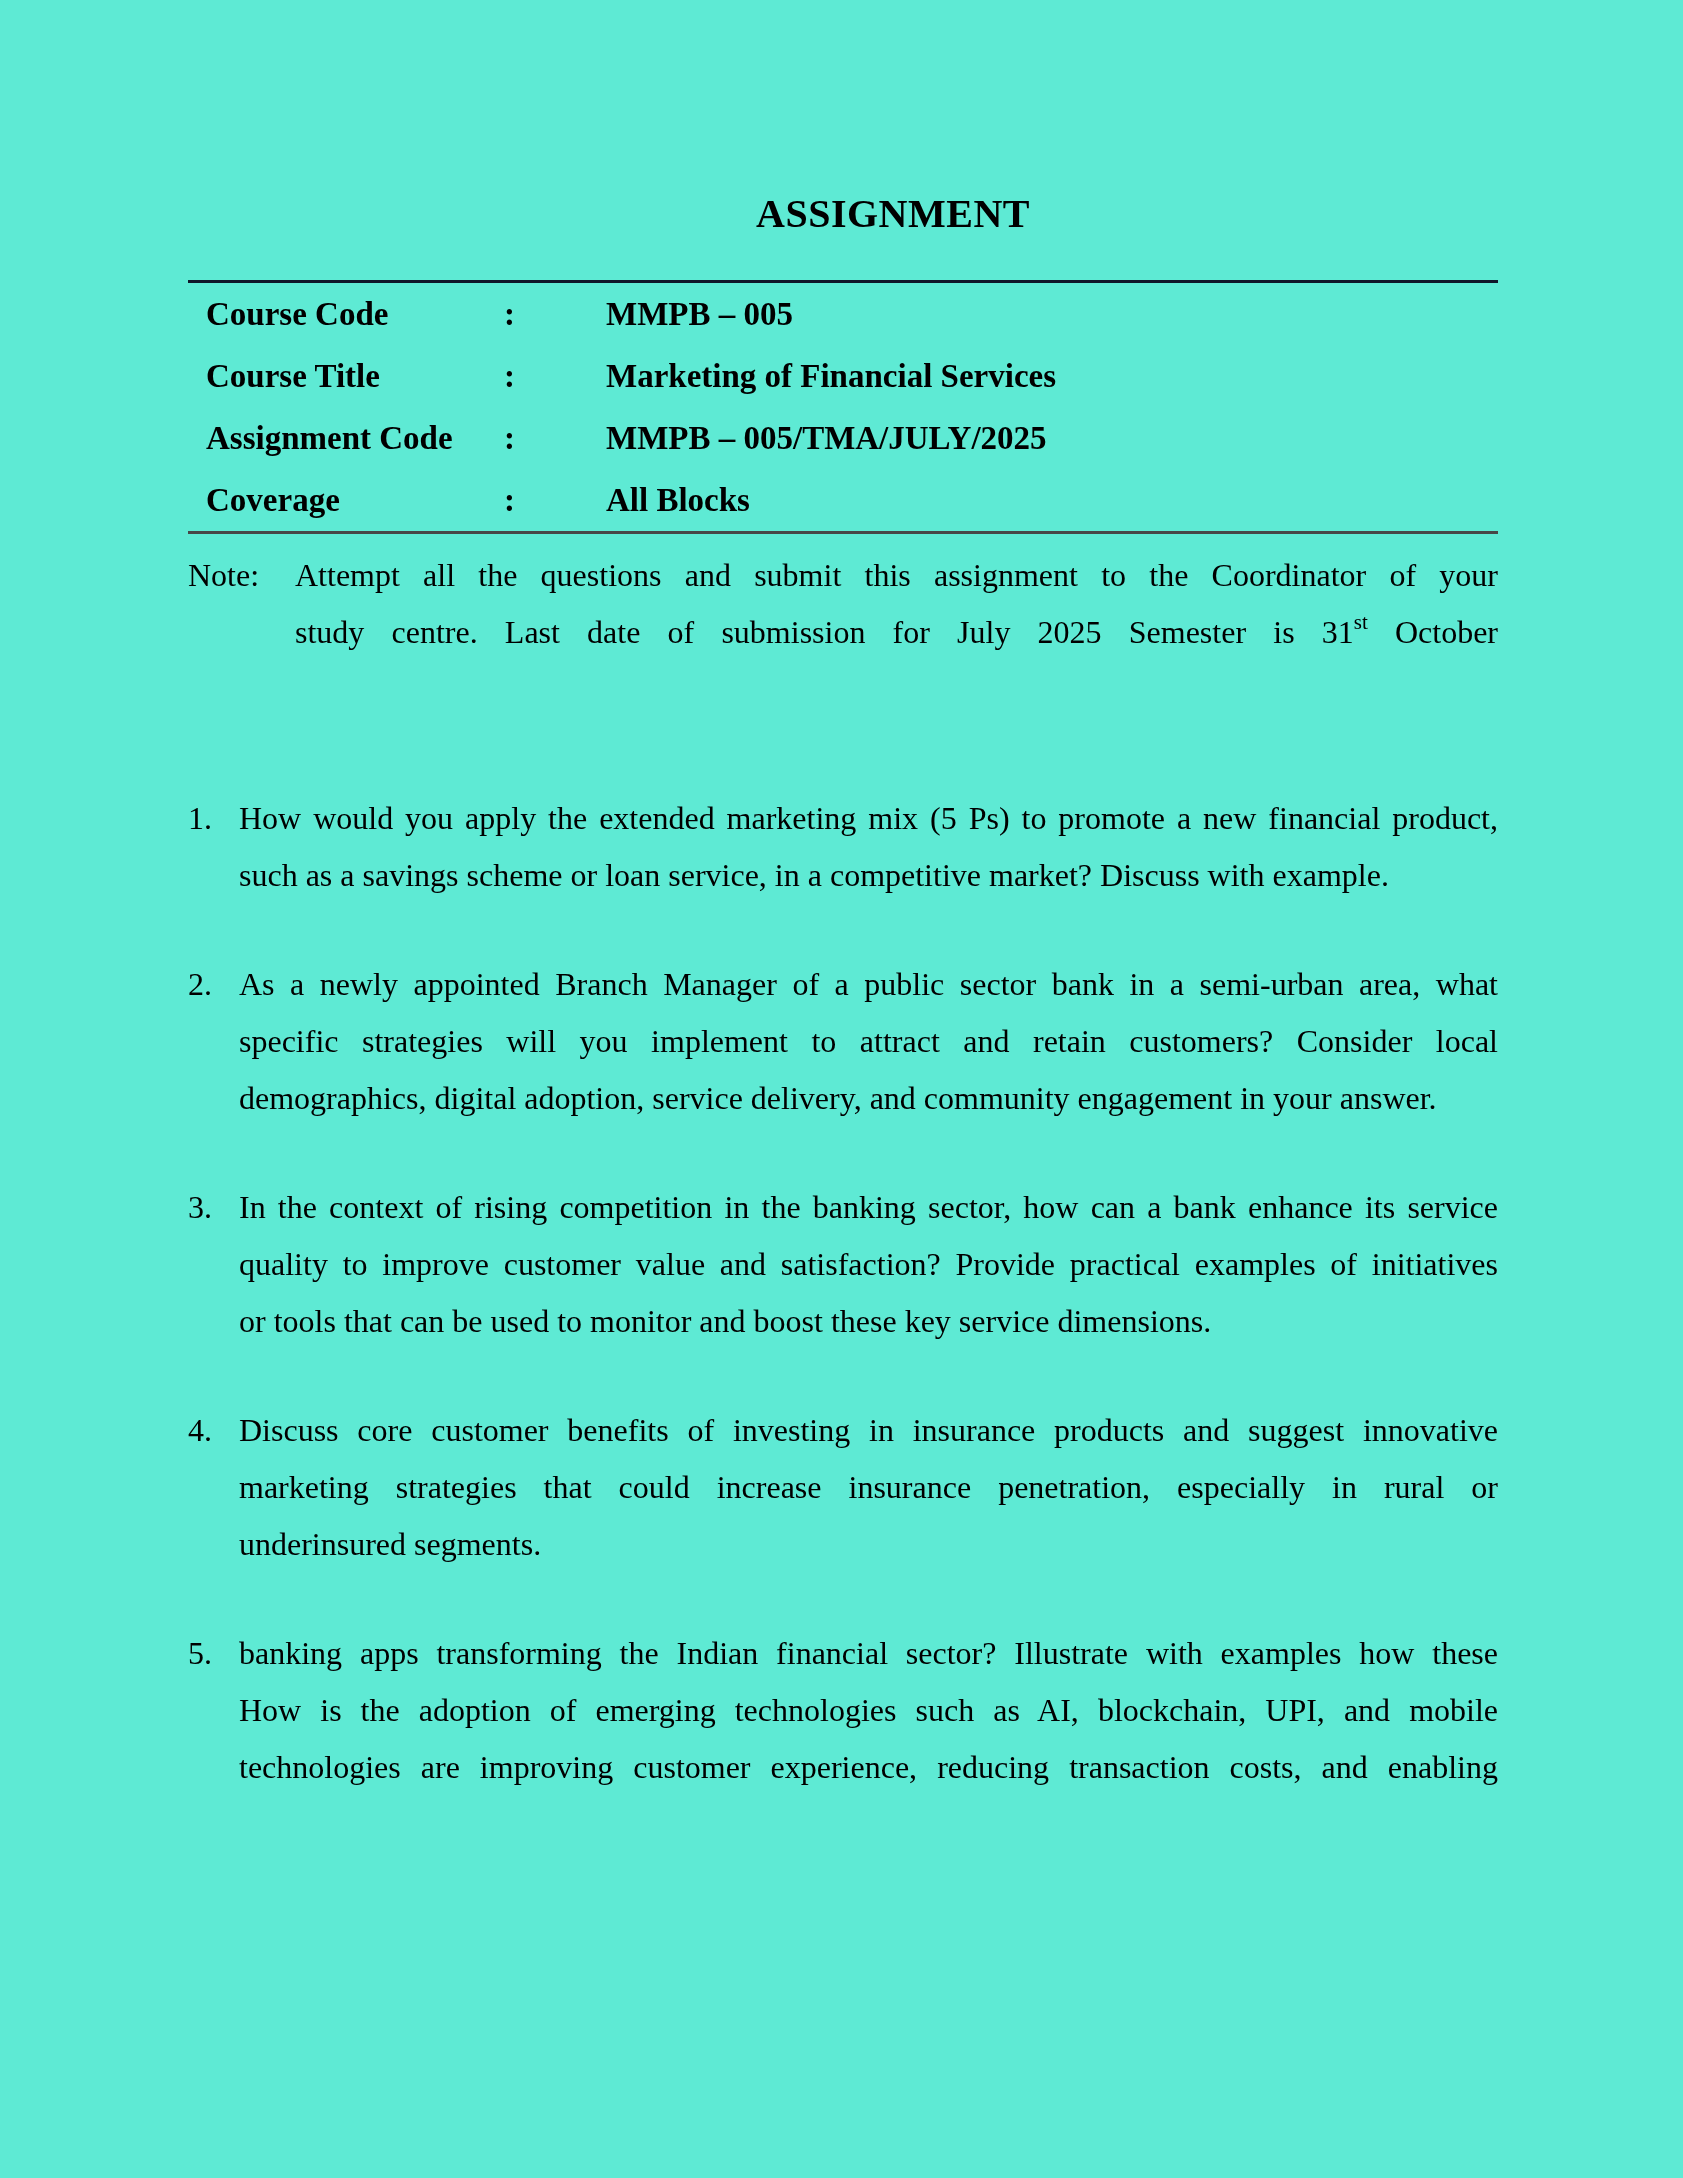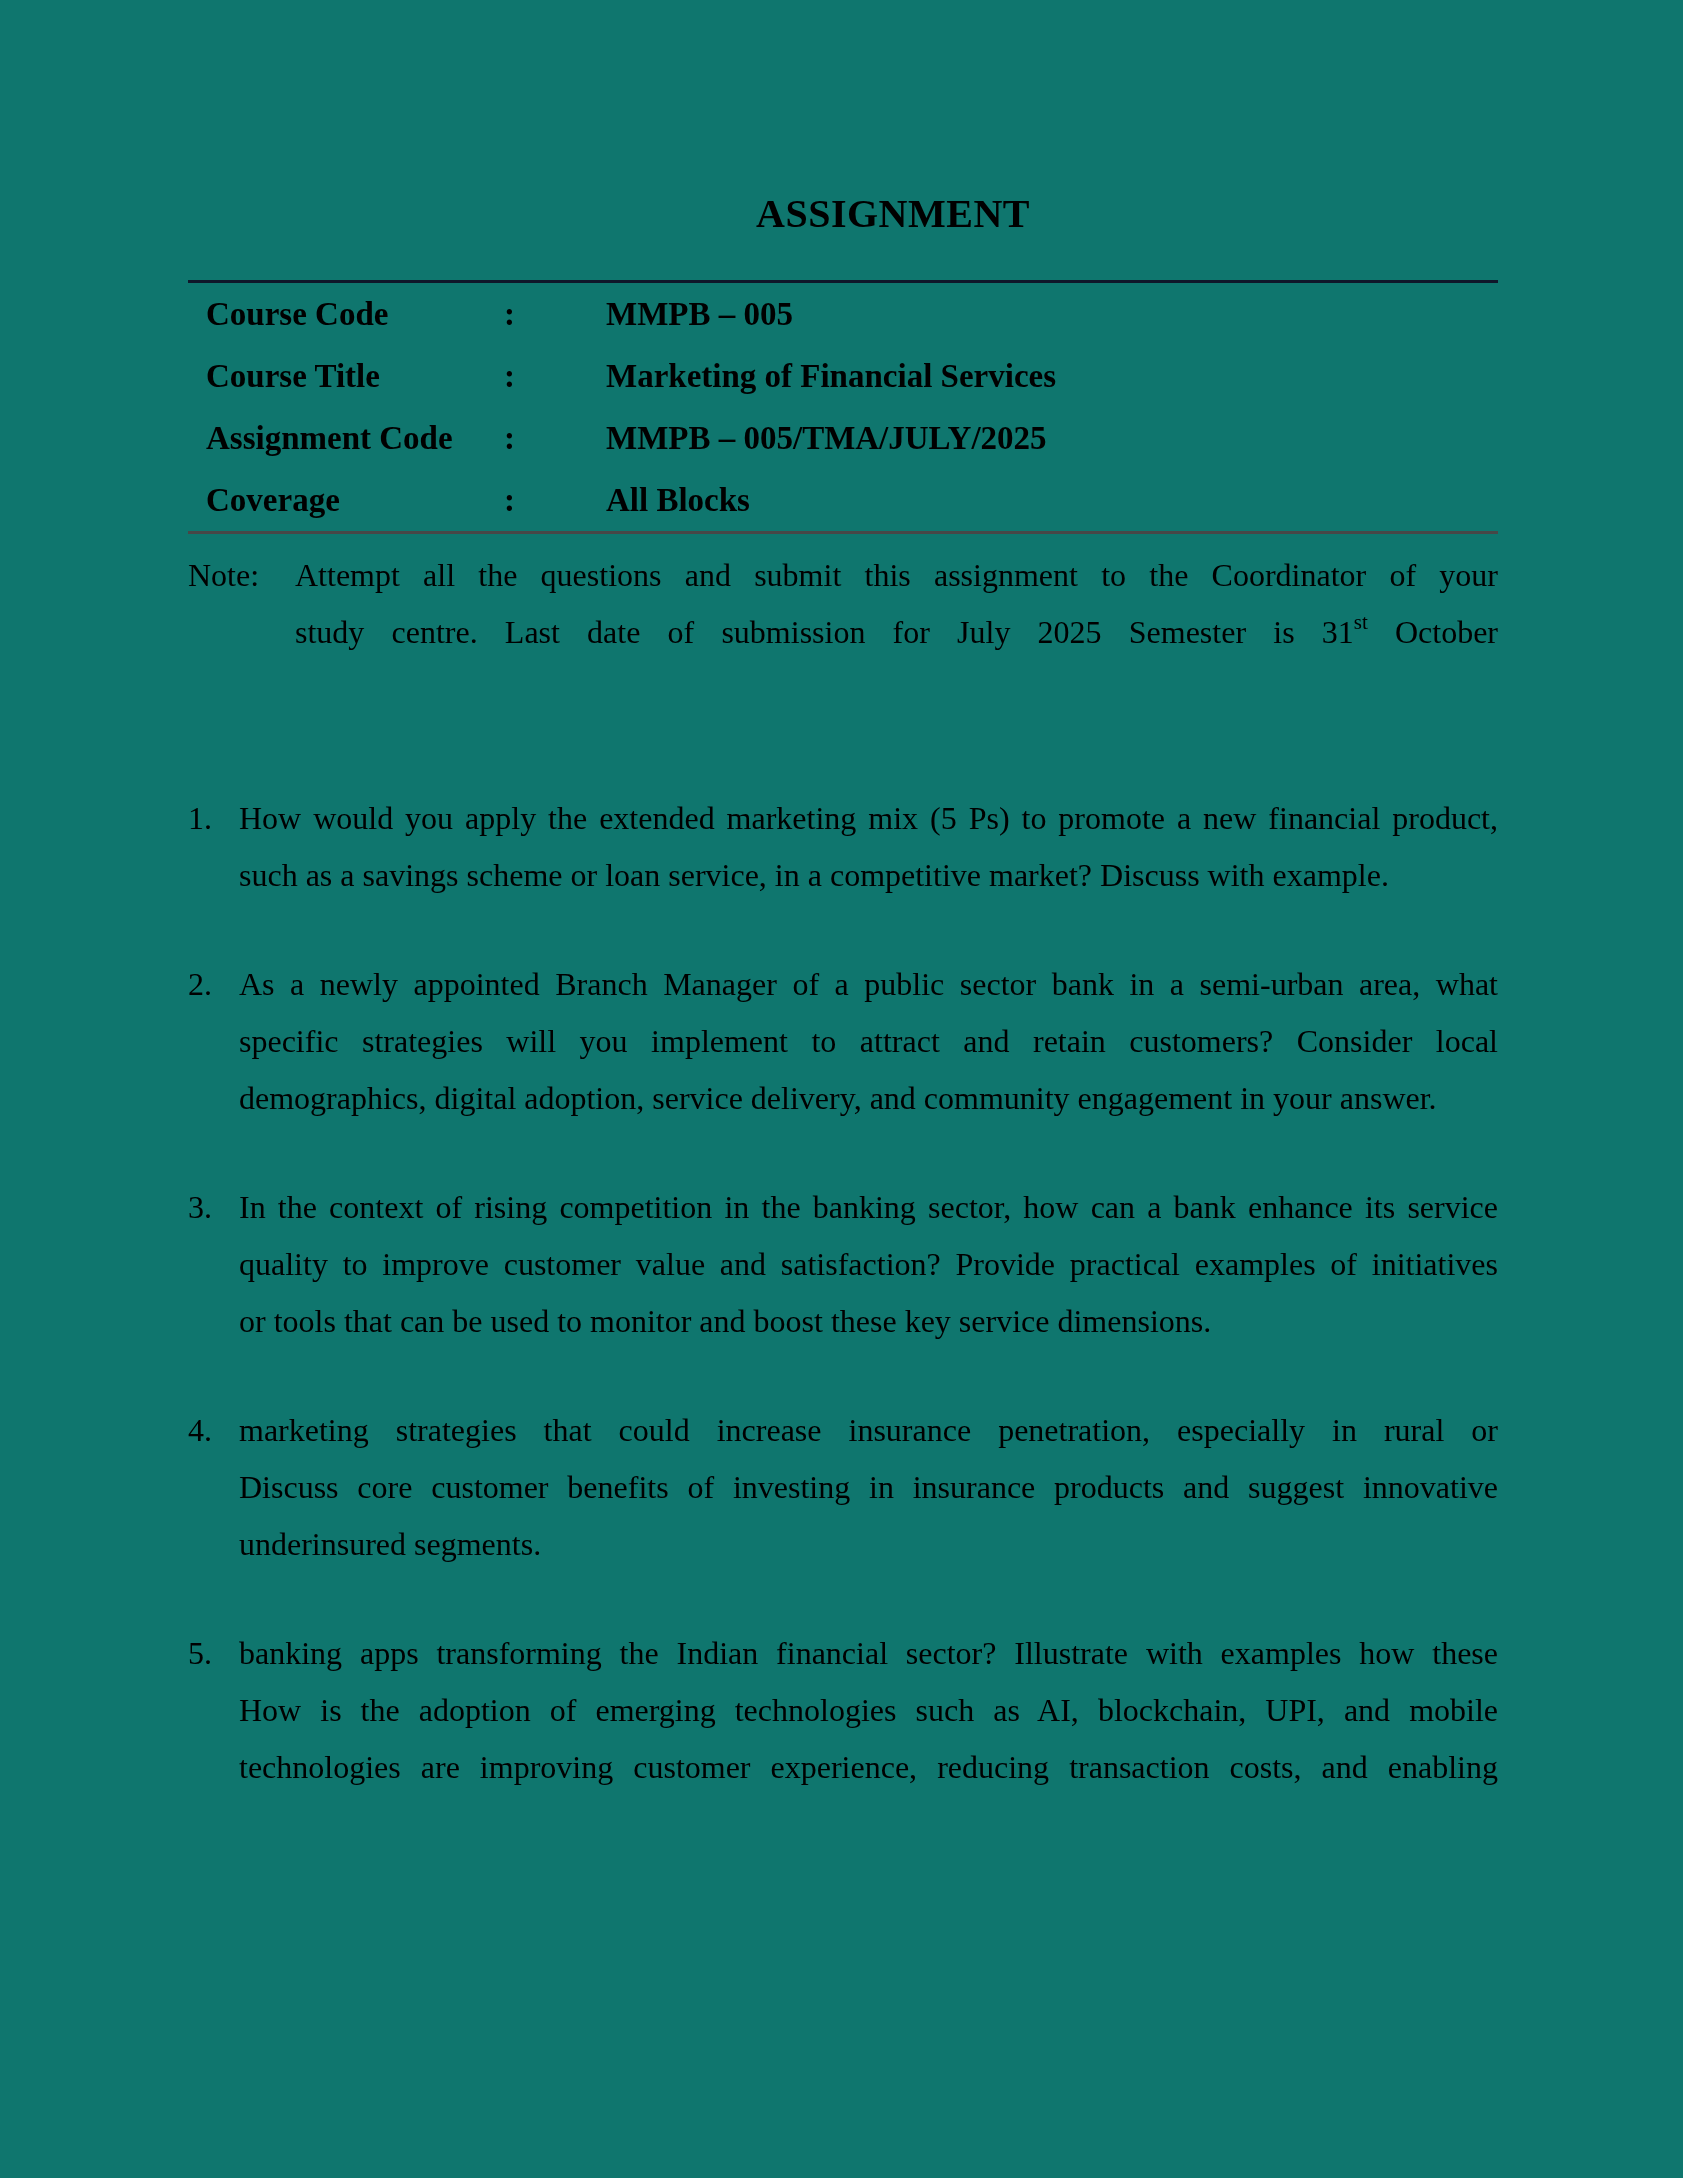--- a/index.html
+++ b/index.html
@@ -1,17 +1,17 @@
 <!DOCTYPE html>
 <html><head>
 <meta charset="utf-8">
 <style>
   html,body { margin:0; padding:0; background:#e8e8e8; }
   .page {
-    position:relative; width:1683px; height:2178px; background:#0f766e;
+    position:relative; width:1683px; height:2178px; background:#5eead4;
     font-family:"Liberation Serif","DejaVu Serif",serif; color:#000;
     overflow:hidden; margin:0 auto;
   }
   .doc-title {
     position:absolute; top:191px; left:188px; width:1310px;
     text-align:center; transform:translateX(50px);
     font-weight:bold; font-size:40px; line-height:46px; letter-spacing:0.5px;
   }
   .ctable {
     position:absolute; top:280px; left:188px; width:1310px; box-sizing:border-box;
@@ -111,22 +111,22 @@
       <div class="qtext">
         <div class="jline">In the context of rising competition in the banking sector, how can a bank enhance its service</div>
         <div class="jline">quality to improve customer value and satisfaction? Provide practical examples of initiatives</div>
         <div class="jline last">or tools that can be used to monitor and boost these key service dimensions.</div>
       </div>
     </div>
 
     <div class="q">
       <div class="qnum">4.</div>
       <div class="qtext">
+        <div class="jline">Discuss core customer benefits of investing in insurance products and suggest innovative</div>
         <div class="jline">marketing strategies that could increase insurance penetration, especially in rural or</div>
-        <div class="jline">Discuss core customer benefits of investing in insurance products and suggest innovative</div>
         <div class="jline last">underinsured segments.</div>
       </div>
     </div>
 
     <div class="q">
       <div class="qnum">5.</div>
       <div class="qtext">
         <div class="jline">banking apps transforming the Indian financial sector? Illustrate with examples how these</div>
         <div class="jline">How is the adoption of emerging technologies such as AI, blockchain, UPI, and mobile</div>
         <div class="jline">technologies are improving customer experience, reducing transaction costs, and enabling</div>

